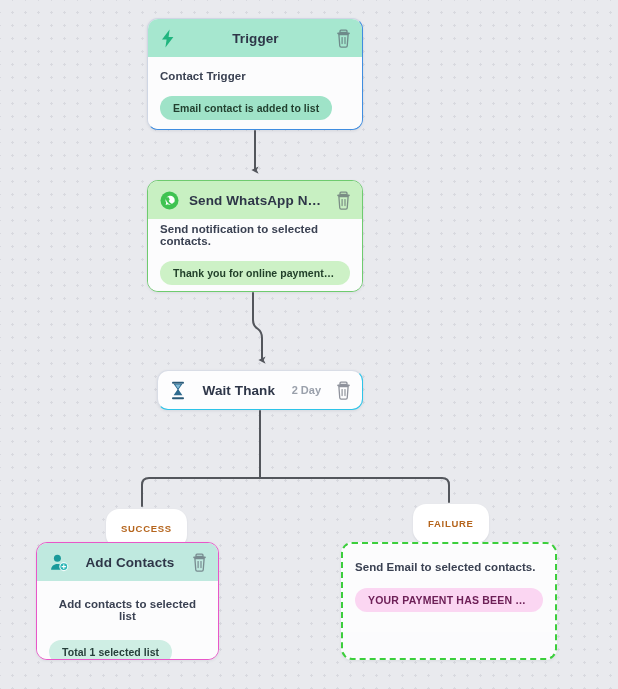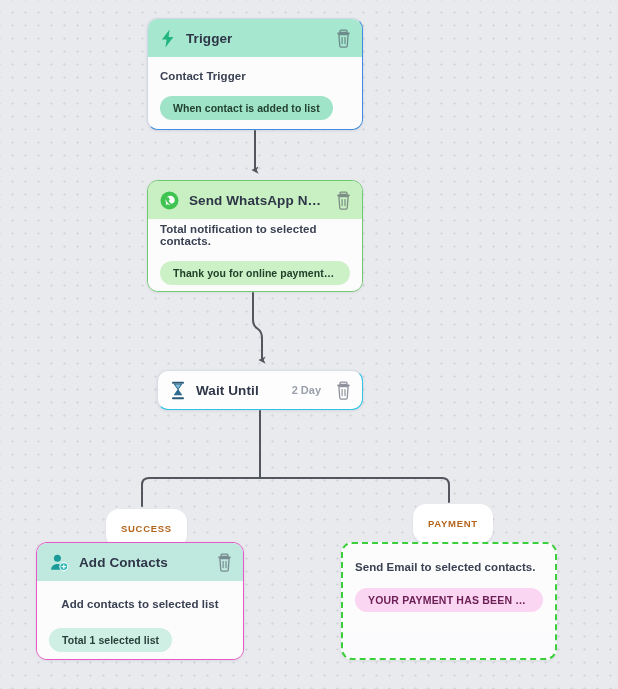--- a/index.html
+++ b/index.html
@@ -51,20 +51,21 @@
     background: #fbfbfd;
     overflow: hidden;
   }
   .node-head {
     position: relative;
     display: flex;
     align-items: center;
     height: 38px;
     padding: 0 10px 0 12px;
     gap: 10px;
+    text-align: center;
   }
   .node-title {
     font-size: 13.5px;
     font-weight: bold;
     color: #2e3648;
     white-space: nowrap;
     overflow: hidden;
     text-overflow: ellipsis;
     letter-spacing: .1px;
     flex: 1 1 auto;
@@ -143,21 +144,21 @@
   #node-wait .wait-duration {
     font-size: 11px;
     font-weight: bold;
     color: #9aa0ab;
     margin-right: 4px;
     white-space: nowrap;
   }
 
   
   #node-add {
-    left: 36px; top: 542px; width: 208px; height: 118px;
+    left: 36px; top: 542px; width: 183px; height: 118px;
     border: 1.5px solid #e857c8;
     box-shadow: 0 1px 3px rgba(40,50,80,.08);
   }
   #node-add .node-head { background: #bfe9df; }
   #node-add .node-body { padding-top: 17px; }
   #node-add .node-desc { margin-bottom: 18px; text-align: center; }
   #node-add .pill {
     background: #cfeee4;
     color: #27403b;
   }
@@ -241,21 +242,21 @@
           <path d="M6.0 1.2 h5 a1 1 0 0 1 1 1 v1.3 h-7 v-1.3 a1 1 0 0 1 1 -1 z" fill="none" stroke="#4c5260" stroke-width="1.3"></path>
           <rect x="2.2" y="3.6" width="12.6" height="1.7" rx=".8" fill="#4c5260"></rect>
           <path d="M3.9 5.6 h9.2 l-.85 11.2 a1.4 1.4 0 0 1 -1.4 1.3 h-4.7 a1.4 1.4 0 0 1 -1.4 -1.3 z" fill="none" stroke="#4c5260" stroke-width="1.3"></path>
           <rect x="6.5" y="8.0" width="1.2" height="7.2" rx=".6" fill="#4c5260"></rect>
           <rect x="9.4" y="8.0" width="1.2" height="7.2" rx=".6" fill="#4c5260"></rect>
         </svg>
       </span>
     </div>
     <div class="node-body">
       <p class="node-desc">Contact Trigger</p>
-      <span class="pill">When contact is added to list</span>
+      <span class="pill">Email contact is added to list</span>
     </div>
   </div>
 
   <div class="node" id="node-whatsapp">
     <div class="node-head">
       <span class="icon-wrap">
         <svg width="19" height="19" viewBox="0 0 19 19" xmlns="http://www.w3.org/2000/svg">
           <circle cx="9.5" cy="9.5" r="9" fill="#3fc351"></circle>
           <path d="M5.6 13.9 l.62 -2.2 a4.6 4.6 0 1 1 1.7 1.65 z" fill="#ffffff"></path>
           <path d="M7.6 6.7 c.25 -.45 .5 -.4 .72 -.38 .2 0 .42 .02 .6 .45 .2 .45 .62 1.5 .67 1.6 .05 .12 .08 .25 0 .4 -.08 .15 -.12 .24 -.25 .38 -.12 .14 -.26 .3 -.37 .4 -.12 .12 -.25 .25 -.1 .48 .14 .24 .63 1.0 1.35 1.6 .93 .78 1.5 .9 1.73 1.0 .22 .1 .36 .08 .5 -.06 .13 -.15 .57 -.63 .72 -.85 .15 -.22 .3 -.18 .5 -.1 .2 .07 1.26 .6 1.48 .7 .22 .12 .36 .17 .41 .26 .06 .1 .06 .55 -.14 1.08 -.2 .53 -1.16 1.03 -1.6 1.06 -.45 .04 -.86 .2 -2.9 -.6 -2.45 -.96 -3.98 -3.5 -4.1 -3.66 -.12 -.16 -.98 -1.3 -.98 -2.48 0 -1.18 .62 -1.76 .84 -2.0 .22 -.24 .48 -.3 .64 -.3 z" fill="#3fc351"></path>
@@ -266,51 +267,51 @@
         <svg width="17" height="19" viewBox="0 0 17 19" xmlns="http://www.w3.org/2000/svg">
           <path d="M6.0 1.2 h5 a1 1 0 0 1 1 1 v1.3 h-7 v-1.3 a1 1 0 0 1 1 -1 z" fill="none" stroke="#4c5260" stroke-width="1.3"></path>
           <rect x="2.2" y="3.6" width="12.6" height="1.7" rx=".8" fill="#4c5260"></rect>
           <path d="M3.9 5.6 h9.2 l-.85 11.2 a1.4 1.4 0 0 1 -1.4 1.3 h-4.7 a1.4 1.4 0 0 1 -1.4 -1.3 z" fill="none" stroke="#4c5260" stroke-width="1.3"></path>
           <rect x="6.5" y="8.0" width="1.2" height="7.2" rx=".6" fill="#4c5260"></rect>
           <rect x="9.4" y="8.0" width="1.2" height="7.2" rx=".6" fill="#4c5260"></rect>
         </svg>
       </span>
     </div>
     <div class="node-body">
-      <p class="node-desc">Total notification to selected contacts.</p>
+      <p class="node-desc">Send notification to selected contacts.</p>
       <span class="pill">Thank you for online payment of 200 22...</span>
     </div>
   </div>
 
   <div class="node" id="node-wait">
     <div class="node-head">
       <span class="icon-wrap">
         <svg width="16" height="19" viewBox="0 0 16 19" xmlns="http://www.w3.org/2000/svg">
           <rect x="2.0" y="0.8" width="12" height="1.9" rx=".9" fill="#2a5a78"></rect>
           <rect x="2.0" y="16.3" width="12" height="1.9" rx=".9" fill="#2a5a78"></rect>
           <path d="M3.6 2.9 h8.8 l-3.6 5.2 a.8 .8 0 0 0 0 .9 l3.6 5.2 h-8.8 l3.6 -5.2 a.8 .8 0 0 0 0 -.9 z" fill="#2f6b8f"></path>
           <path d="M5.2 3.6 h5.6 l-2.3 3.4 a.6 .6 0 0 1 -1.0 0 z" fill="#7fb9d6"></path>
         </svg>
       </span>
-      <span class="node-title">Wait Until</span>
+      <span class="node-title">Wait Thank</span>
       <span class="wait-duration">2 Day</span>
       <span class="trash">
         <svg width="17" height="19" viewBox="0 0 17 19" xmlns="http://www.w3.org/2000/svg">
           <path d="M6.0 1.2 h5 a1 1 0 0 1 1 1 v1.3 h-7 v-1.3 a1 1 0 0 1 1 -1 z" fill="none" stroke="#4c5260" stroke-width="1.3"></path>
           <rect x="2.2" y="3.6" width="12.6" height="1.7" rx=".8" fill="#4c5260"></rect>
           <path d="M3.9 5.6 h9.2 l-.85 11.2 a1.4 1.4 0 0 1 -1.4 1.3 h-4.7 a1.4 1.4 0 0 1 -1.4 -1.3 z" fill="none" stroke="#4c5260" stroke-width="1.3"></path>
           <rect x="6.5" y="8.0" width="1.2" height="7.2" rx=".6" fill="#4c5260"></rect>
           <rect x="9.4" y="8.0" width="1.2" height="7.2" rx=".6" fill="#4c5260"></rect>
         </svg>
       </span>
     </div>
   </div>
 
   <div class="branch-label" id="label-success">SUCCESS</div>
-  <div class="branch-label" id="label-failure">PAYMENT</div>
+  <div class="branch-label" id="label-failure">FAILURE</div>
 
   <div class="node" id="node-add">
     <div class="node-head">
       <span class="icon-wrap">
         <svg width="20" height="19" viewBox="0 0 20 19" xmlns="http://www.w3.org/2000/svg">
           <circle cx="8.4" cy="5.2" r="3.5" fill="#1a9a9a"></circle>
           <path d="M2.1 16.8 c0 -3.6 2.8 -5.9 6.3 -5.9 c3.5 0 6.3 2.3 6.3 5.9 z" fill="#1a9a9a"></path>
           <circle cx="14.8" cy="13.6" r="4.0" fill="#2bb6b6" stroke="#f1fbfa" stroke-width="1.1"></circle>
           <rect x="14.25" y="11.3" width="1.1" height="4.6" rx=".5" fill="#ffffff"></rect>
           <rect x="12.5" y="13.05" width="4.6" height="1.1" rx=".5" fill="#ffffff"></rect>

